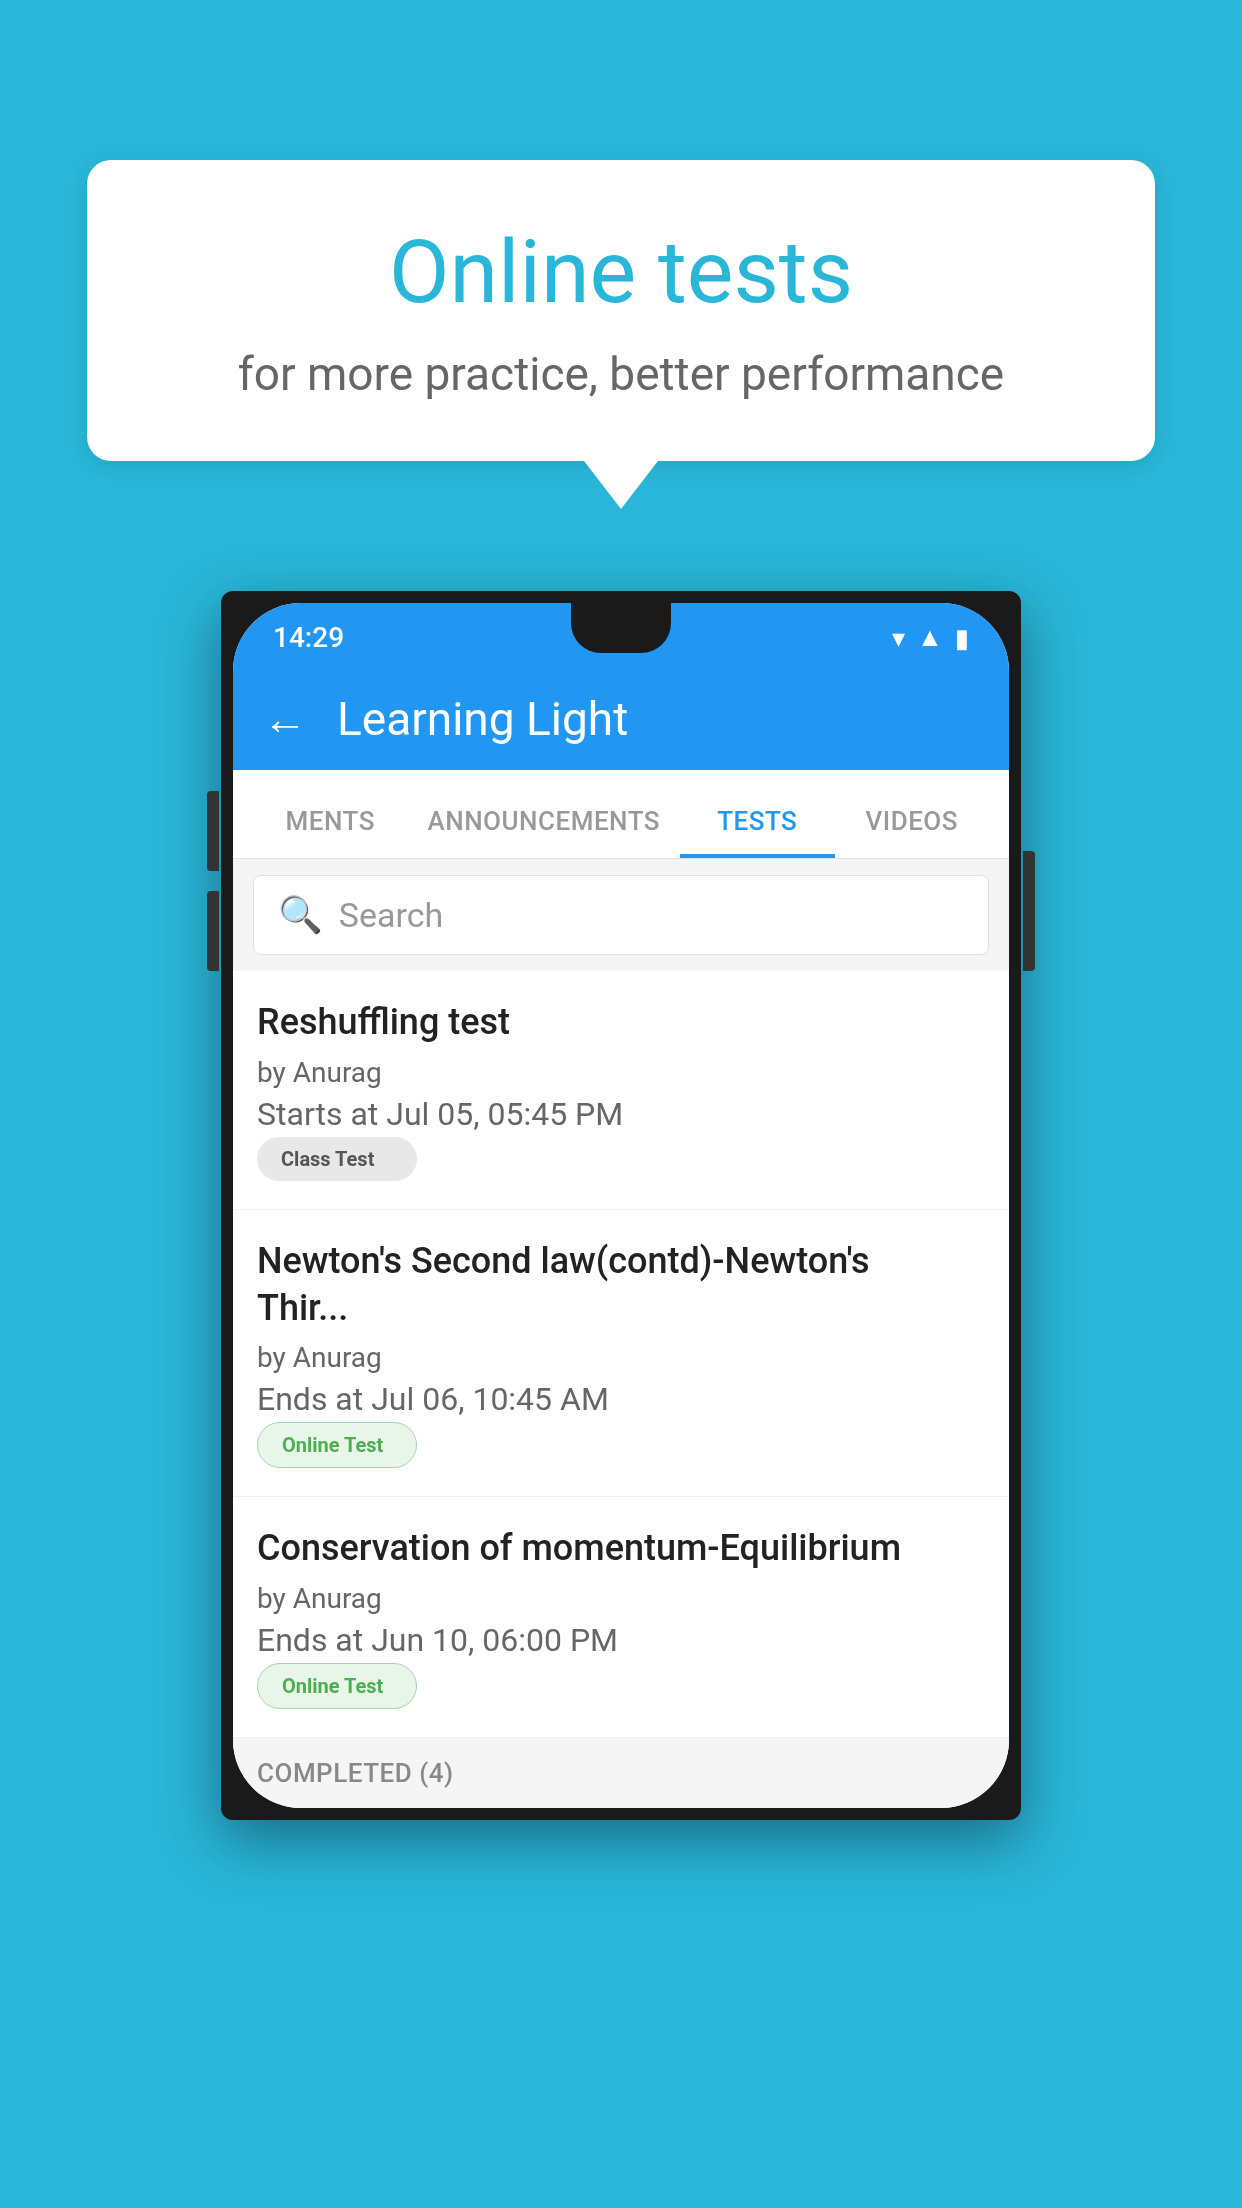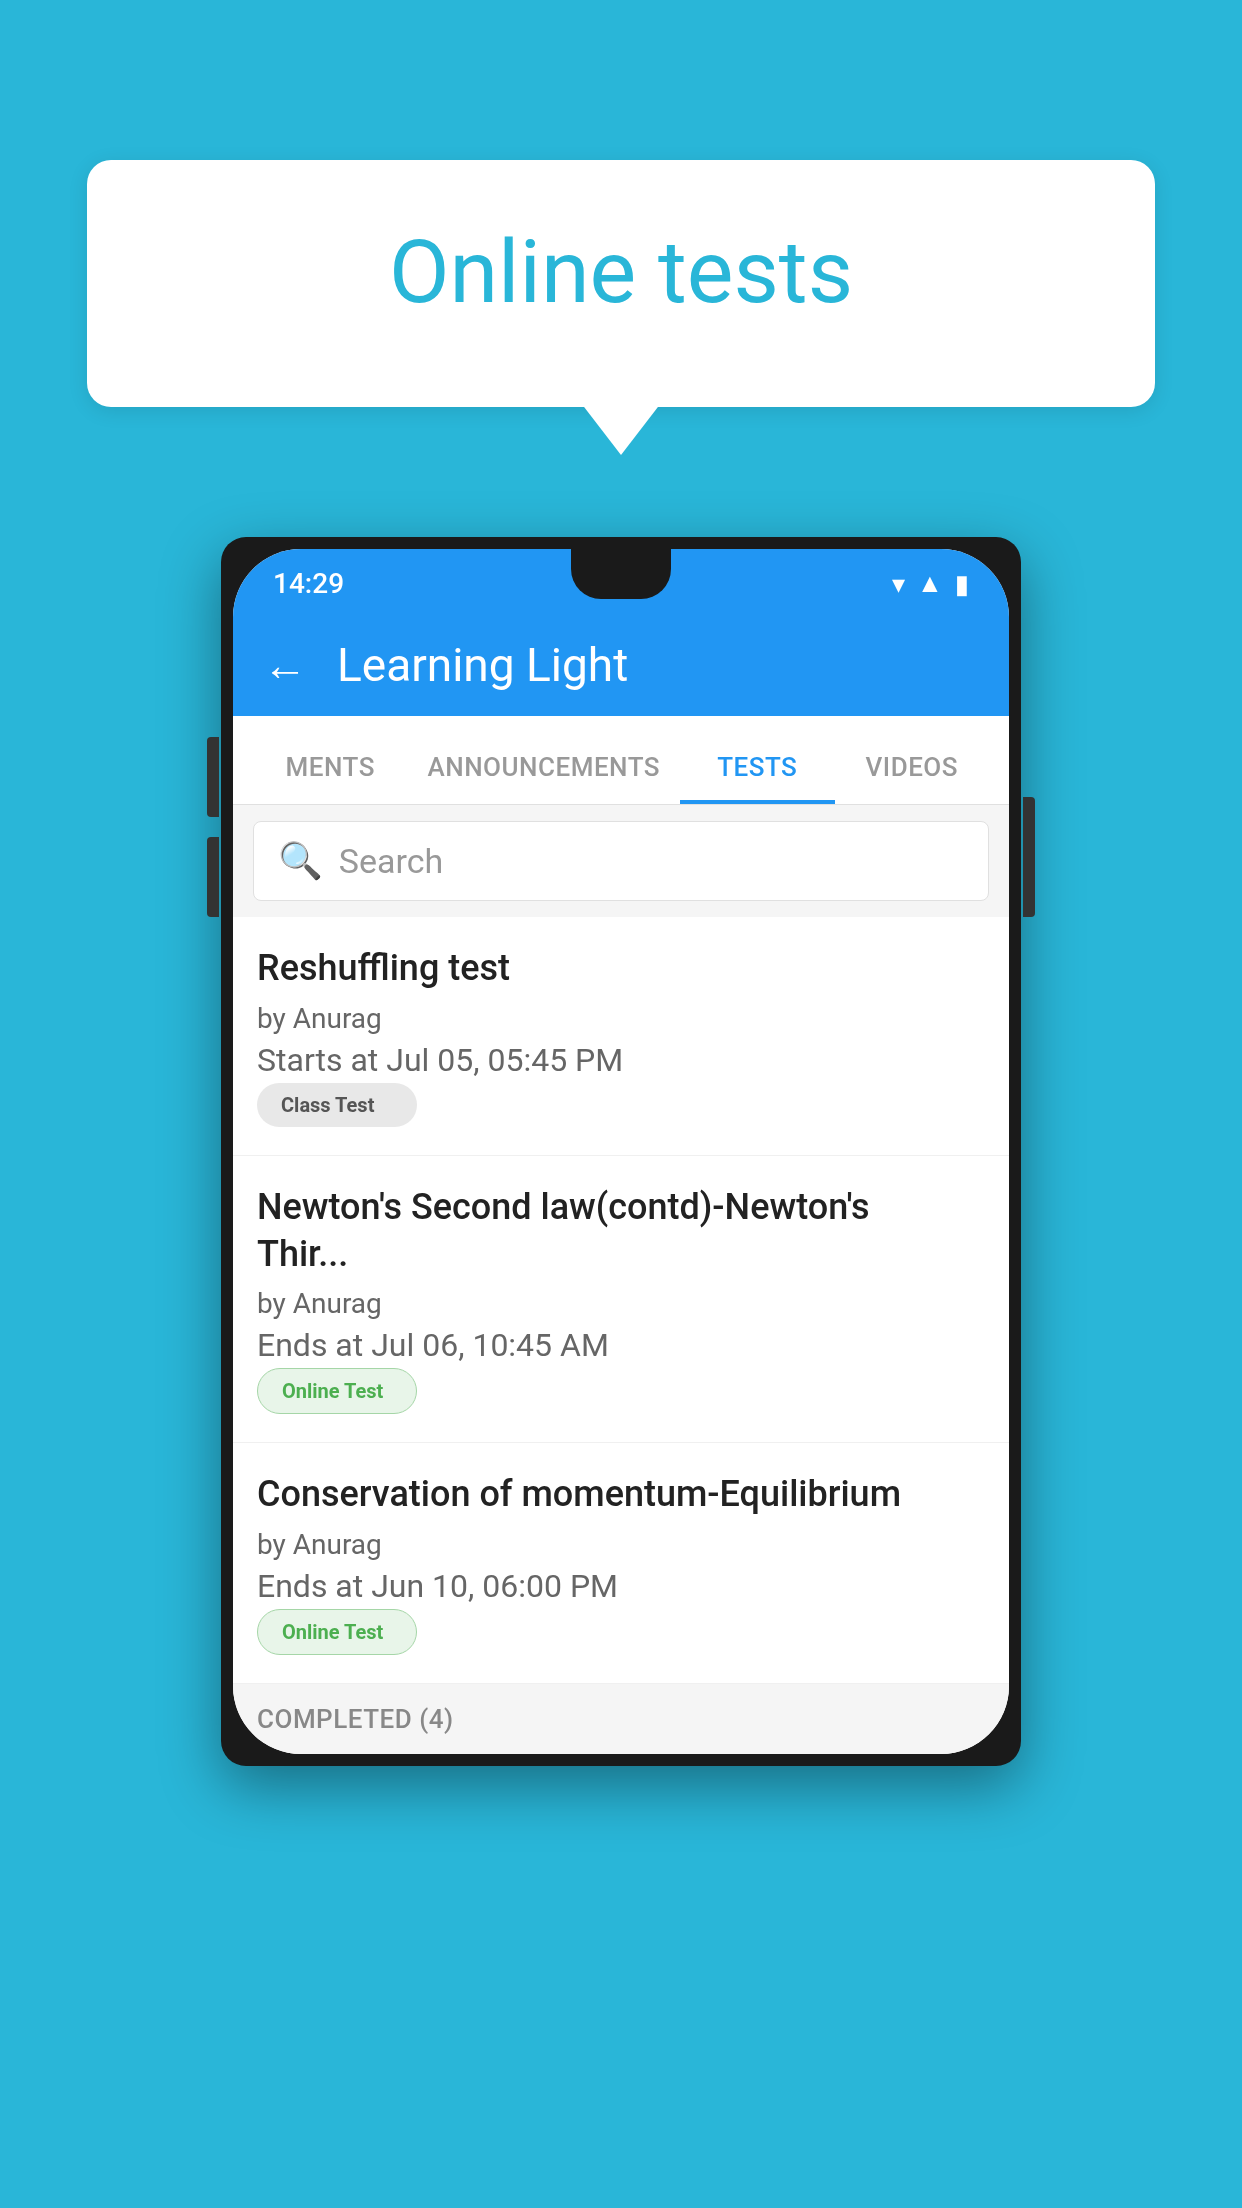--- a/index.html
+++ b/index.html
@@ -56,21 +56,21 @@
 
     
     .phone-wrapper {
       margin-top: 130px;
       position: relative;
       width: 800px;
     }
 
     .phone-shell {
       background: #1a1a1a;
-      border-radius: 25px;
+      border-radius: 12px;
       padding: 12px;
       width: 800px;
       position: relative;
       box-shadow: 0 20px 60px rgba(0,0,0,0.4);
     }
 
     .phone-screen {
       background: white;
       border-radius: 68px;
       overflow: hidden;
@@ -300,20 +300,21 @@
     .wifi-icon { font-size: 26px; }
     .signal-icon { font-size: 26px; }
     .battery-icon { font-size: 26px; }
 
   </style>
 </head>
 <body>
 
 <div class="speech-bubble">
   <div class="bubble-title">Online tests</div>
+  <div class="bubble-subtitle">for more practice, better performance</div>
 </div>
 
 <div class="phone-wrapper">
   <div class="phone-shell">
 
     <div class="side-btn-left"></div>
     <div class="side-btn-left2"></div>
     <div class="side-btn-right"></div>
 
     <div class="notch"></div>

